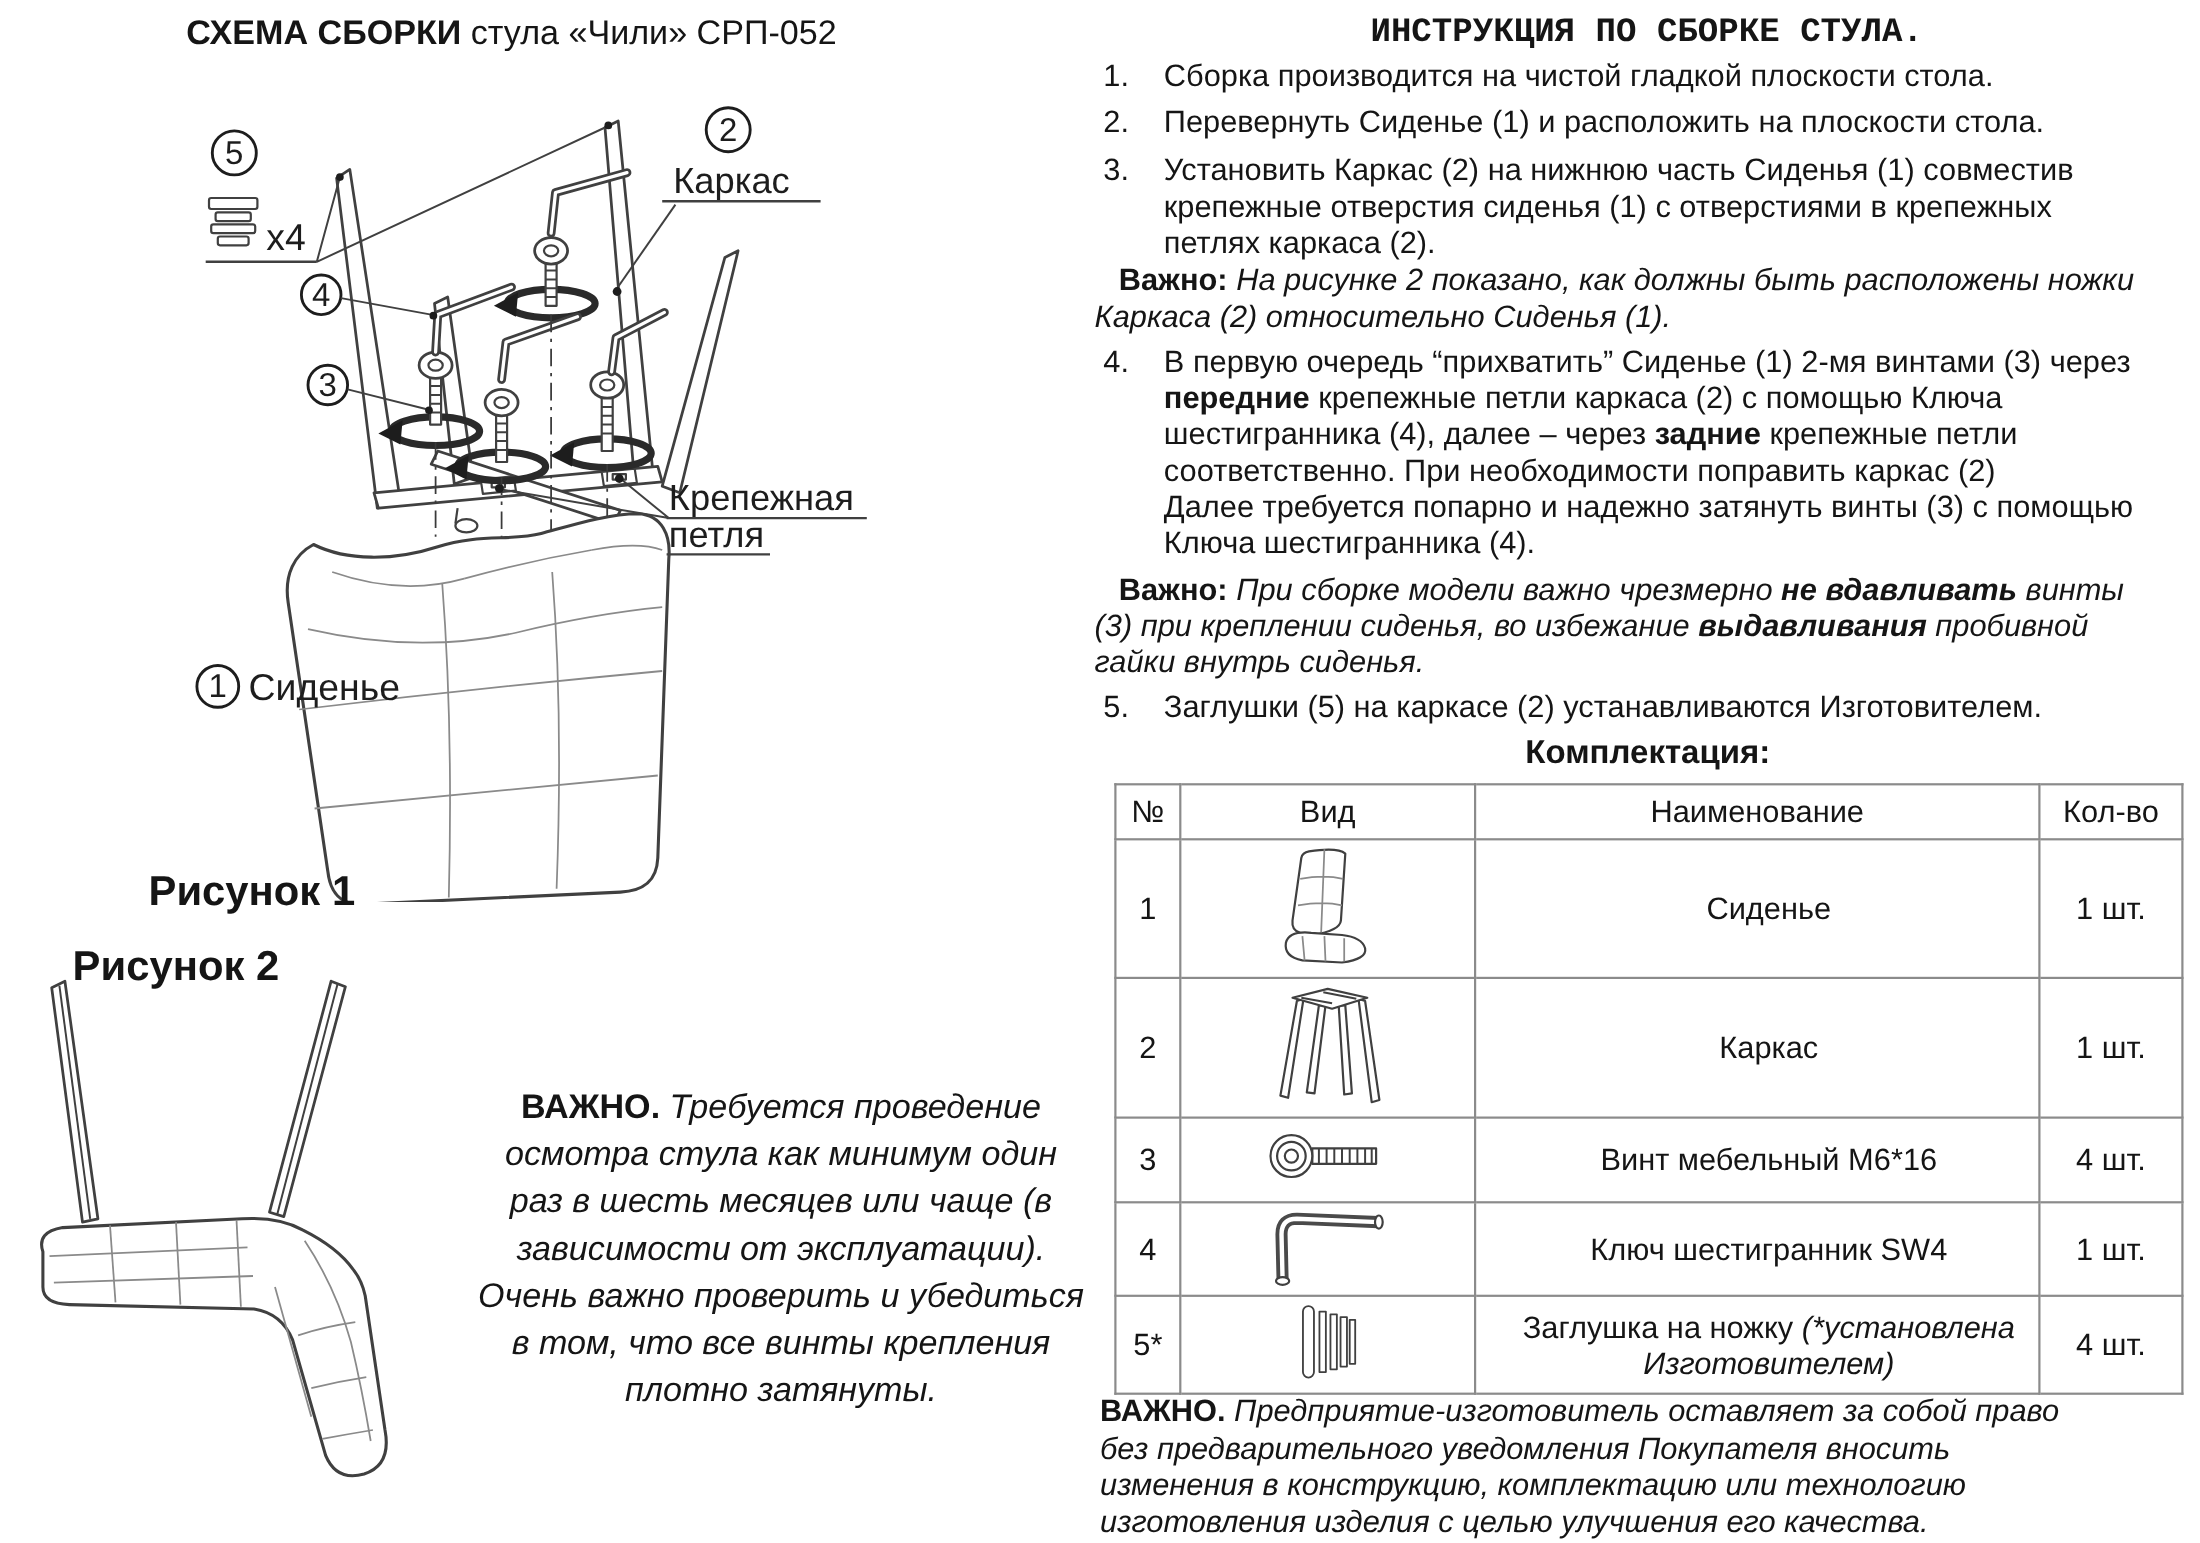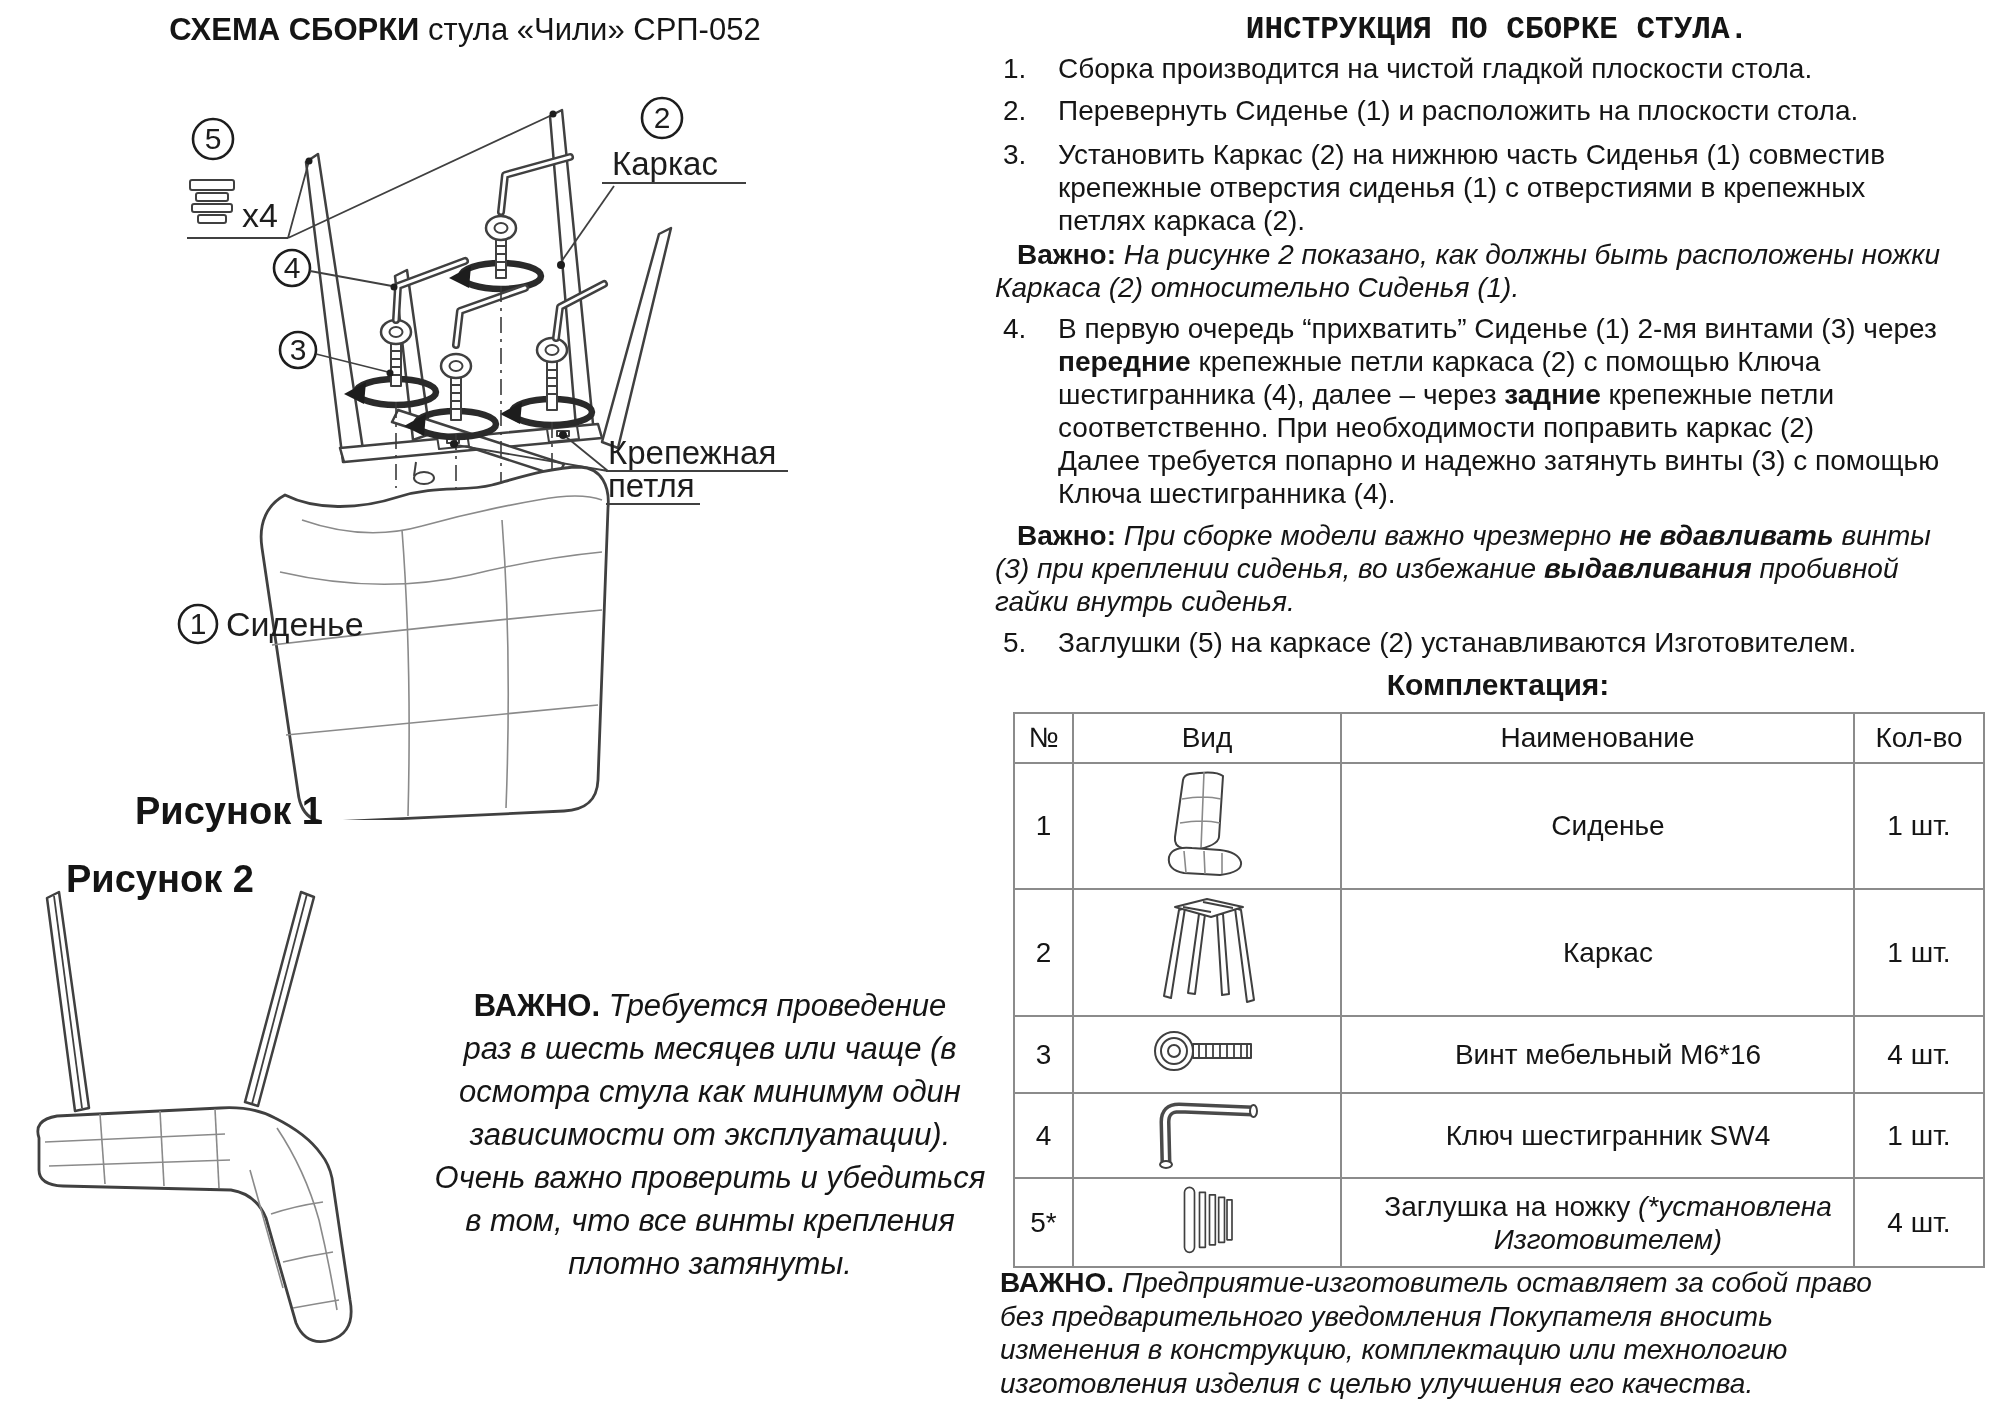--- a/index.html
+++ b/index.html
@@ -226,22 +226,22 @@
     <path class="seam" d="M 252,248 Q 280,290 294,340 Q 304,382 312,430"></path>
     <path class="seam" d="M 225,290 Q 242,350 258,408"></path>
     <path class="seam" d="M 246,334 Q 270,326 298,322"></path>
     <path class="seam" d="M 258,382 Q 282,376 308,372"></path>
     <path class="seam" d="M 268,428 Q 290,424 314,420"></path>
   </g>
 </svg>
 
 <div class="abs left-note" style="left:420px; top:984px; width:580px;text-align:center;">
   <div class="lnline"><span class="lnlabel">ВАЖНО.</span><span> Требуется проведение</span></div>
+  <div class="lnline">осмотра стула как минимум один</div>
   <div class="lnline">раз в шесть месяцев или чаще (в</div>
-  <div class="lnline">осмотра стула как минимум один</div>
   <div class="lnline">зависимости от эксплуатации).</div>
   <div class="lnline">Очень важно проверить и убедиться</div>
   <div class="lnline">в том, что все винты крепления</div>
   <div class="lnline">плотно затянуты.</div>
 </div>
 
 <div class="abs doc-title b" style="left:997px; top:12px; width:1000px;font-family:Liberation Mono, monospace;">ИНСТРУКЦИЯ ПО СБОРКЕ СТУЛА.</div>
 
 <div class="abs step-num" style="left:1003px; top:52px;">1.</div>
 <div class="abs step-text nw" style="left:1058px; top:52px;">Сборка производится на чистой гладкой плоскости стола.</div>

